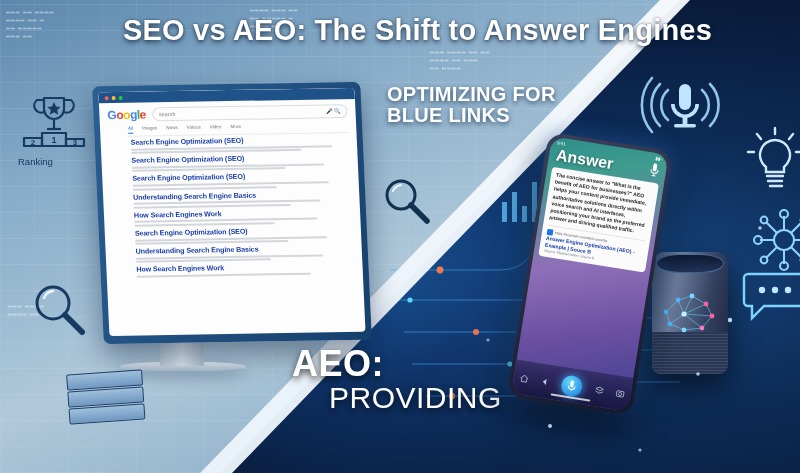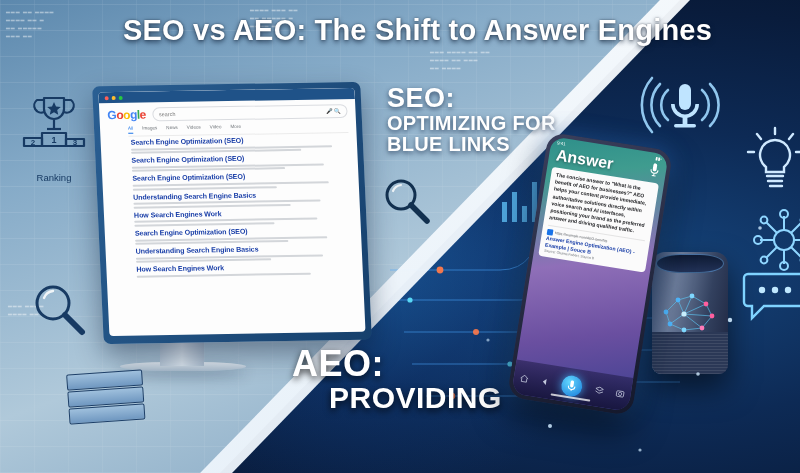--- a/index.html
+++ b/index.html
@@ -30,21 +30,21 @@
   .main-title{position:absolute;left:0;right:0;top:14px;text-align:center;
     font-size:29px;font-weight:bold;color:#ffffff;letter-spacing:.2px;
     text-shadow:0 2px 5px rgba(10,25,50,.75),0 0 2px rgba(0,0,0,.4);padding-left:35px;}
   .seo-label{position:absolute;left:387px;top:84px;color:#fff;line-height:1.06;
     text-shadow:0 2px 5px rgba(12,30,60,.7);}
   .seo-label .big{font-size:27px;font-weight:bold;letter-spacing:.5px;}
   .seo-label .sub{font-size:20px;font-weight:bold;letter-spacing:.3px;}
   .aeo-label{position:absolute;left:292px;top:345px;color:#fff;line-height:1.04;
     text-shadow:0 3px 7px rgba(0,0,0,.75);}
   .aeo-label .big{font-size:36px;font-weight:bold;letter-spacing:.5px;}
-  .aeo-label .sub{font-size:30px;font-weight:bold;letter-spacing:.5px;padding-left:37px;}
+  .aeo-label .sub{font-size:30px;font-weight:normal;letter-spacing:.5px;padding-left:37px;}
   
   .monitor{position:absolute;left:98px;top:84px;width:268px;height:258px;
     transform:rotate(-2.6deg) skewY(1.6deg);}
   .mon-frame{position:absolute;inset:0;background:linear-gradient(120deg,#2a5f93,#16406c);
     border-radius:7px;box-shadow:0 12px 28px rgba(8,25,50,.45);}
   .mon-screen{position:absolute;left:6px;top:6px;right:6px;bottom:8px;background:#fdfdfd;border-radius:4px;overflow:hidden;}
   .mon-top{height:11px;background:#1f5288;display:flex;align-items:center;gap:3px;padding-left:6px;}
   .dot{width:4px;height:4px;border-radius:50%;}
   .serp{padding:5px 8px 0 8px;}
   .serp-head{display:flex;align-items:center;gap:7px;}
@@ -56,21 +56,21 @@
   .tabs span:first-child{color:#1a73e8;border-bottom:1px solid #1a73e8;padding-bottom:2px;}
   .result{margin:0 0 3px 22px;}
   .r-title{font-size:7.1px;color:#1a3fa8;font-weight:bold;letter-spacing:-.1px;}
   .r-line{height:2px;background:#d3d6da;border-radius:1px;margin-top:1.6px;}
   .stand{position:absolute;left:160px;top:336px;width:44px;height:30px;
     background:linear-gradient(90deg,#b9c9d8,#dde7ef,#aebfd0);}
   .base{position:absolute;left:120px;top:362px;width:126px;height:9px;border-radius:50%/60%;
     background:linear-gradient(180deg,#e7eef4,#a9bccd);box-shadow:0 6px 14px rgba(10,30,60,.3);}
   
   .ico{position:absolute;color:#173a63;}
-  .ico-cap{font-size:9.5px;color:#173a63;text-align:center;margin-top:18px;font-weight:500;}
+  .ico-cap{font-size:9.5px;color:#173a63;margin-top:2px;font-weight:500;}
   
   .books{position:absolute;left:68px;top:372px;width:76px;height:56px;transform:rotate(-4deg);}
   .book{position:absolute;left:0;width:74px;height:14px;border-radius:2px;
     background:linear-gradient(180deg,#9fc0dd,#6f97c0);border:1.4px solid #1d3f68;}
   
   .phone{position:absolute;left:527px;top:140px;width:118px;height:260px;
     transform:rotate(9deg);border-radius:17px;
     background:linear-gradient(150deg,#3a3f5c,#14182b);
     box-shadow:0 16px 34px rgba(0,0,0,.6),0 0 22px rgba(60,150,255,.35);padding:4px;}
   .phone-scr{position:absolute;left:4px;top:4px;right:4px;bottom:4px;border-radius:14px;overflow:hidden;
@@ -270,21 +270,20 @@
 
   <svg style="position:absolute;left:378px;top:172px;" width="56" height="56" viewBox="0 0 56 56">
     <g fill="none" stroke="#12304f" stroke-width="3">
       <circle cx="23" cy="23" r="14"></circle>
       <path d="M33,33 L49,49" stroke-width="5.5" stroke-linecap="round"></path>
     </g>
     <path d="M15,19 a10,10 0 0 1 8,-6" stroke="#fff" stroke-width="2.2" fill="none" stroke-linecap="round" opacity=".8"></path>
   </svg>
 
   <div class="seo-label">
-    <div class="big">SEO:</div>
     <div class="sub">OPTIMIZING FOR</div>
     <div class="sub">BLUE LINKS</div>
   </div>
 
   <div class="aeo-label">
     <div class="big">AEO:</div>
     <div class="sub">PROVIDING</div>
   </div>
 
   <div class="speaker">

